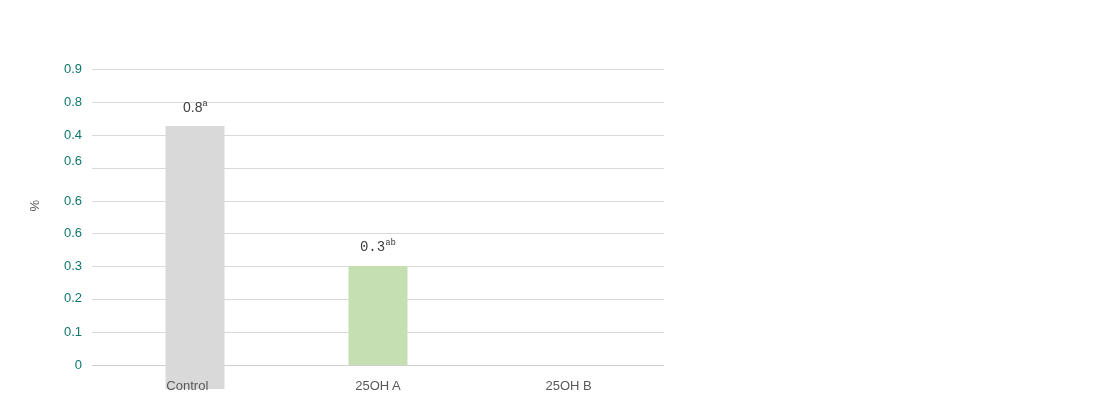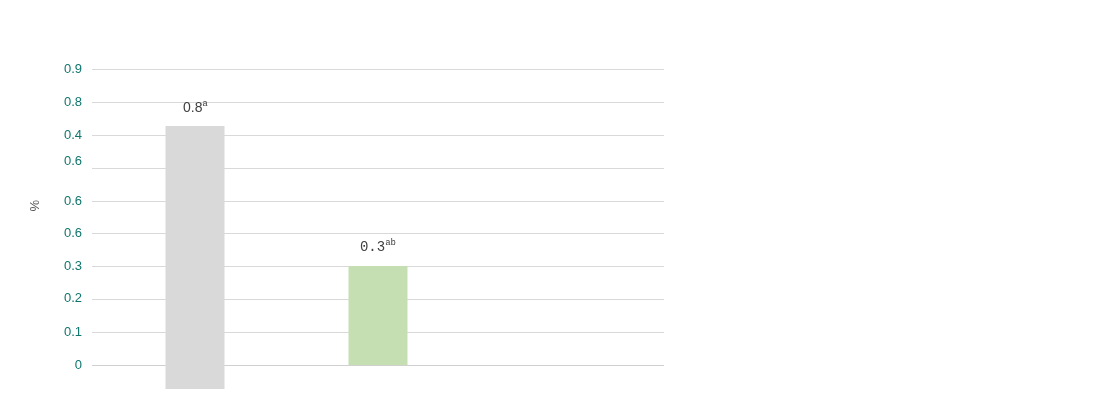--- a/index.html
+++ b/index.html
@@ -164,14 +164,19 @@
           <div class="bar" title="Control: 0.8" style="height: 263.111px; background: rgb(217, 217, 217);"></div>
           <div class="bar-label" style="top: 6.88889px;">0.8<sup>a</sup></div>
         </div>
         <div class="bar-slot" style="left: 190.667px; width: 190.667px;">
           <div class="bar" title="25OH A: 0.3" style="height: 98.6667px; background: rgb(197, 223, 179);"></div>
           <div class="bar-label" style="top: 171.333px; font-family: Liberation Mono, monospace;">0.3<sup>ab</sup></div>
         </div>
       </div>
   </div>
 
+  <div class="cats">
+      <div class="cat" style="left: 0px; width: 190.667px;">Control</div>
+      <div class="cat" style="left: 190.667px; width: 190.667px;">25OH A</div>
+      <div class="cat" style="left: 381.333px; width: 190.667px;">25OH B</div>
+    </div>
 
 </div>
 
 </body></html>

